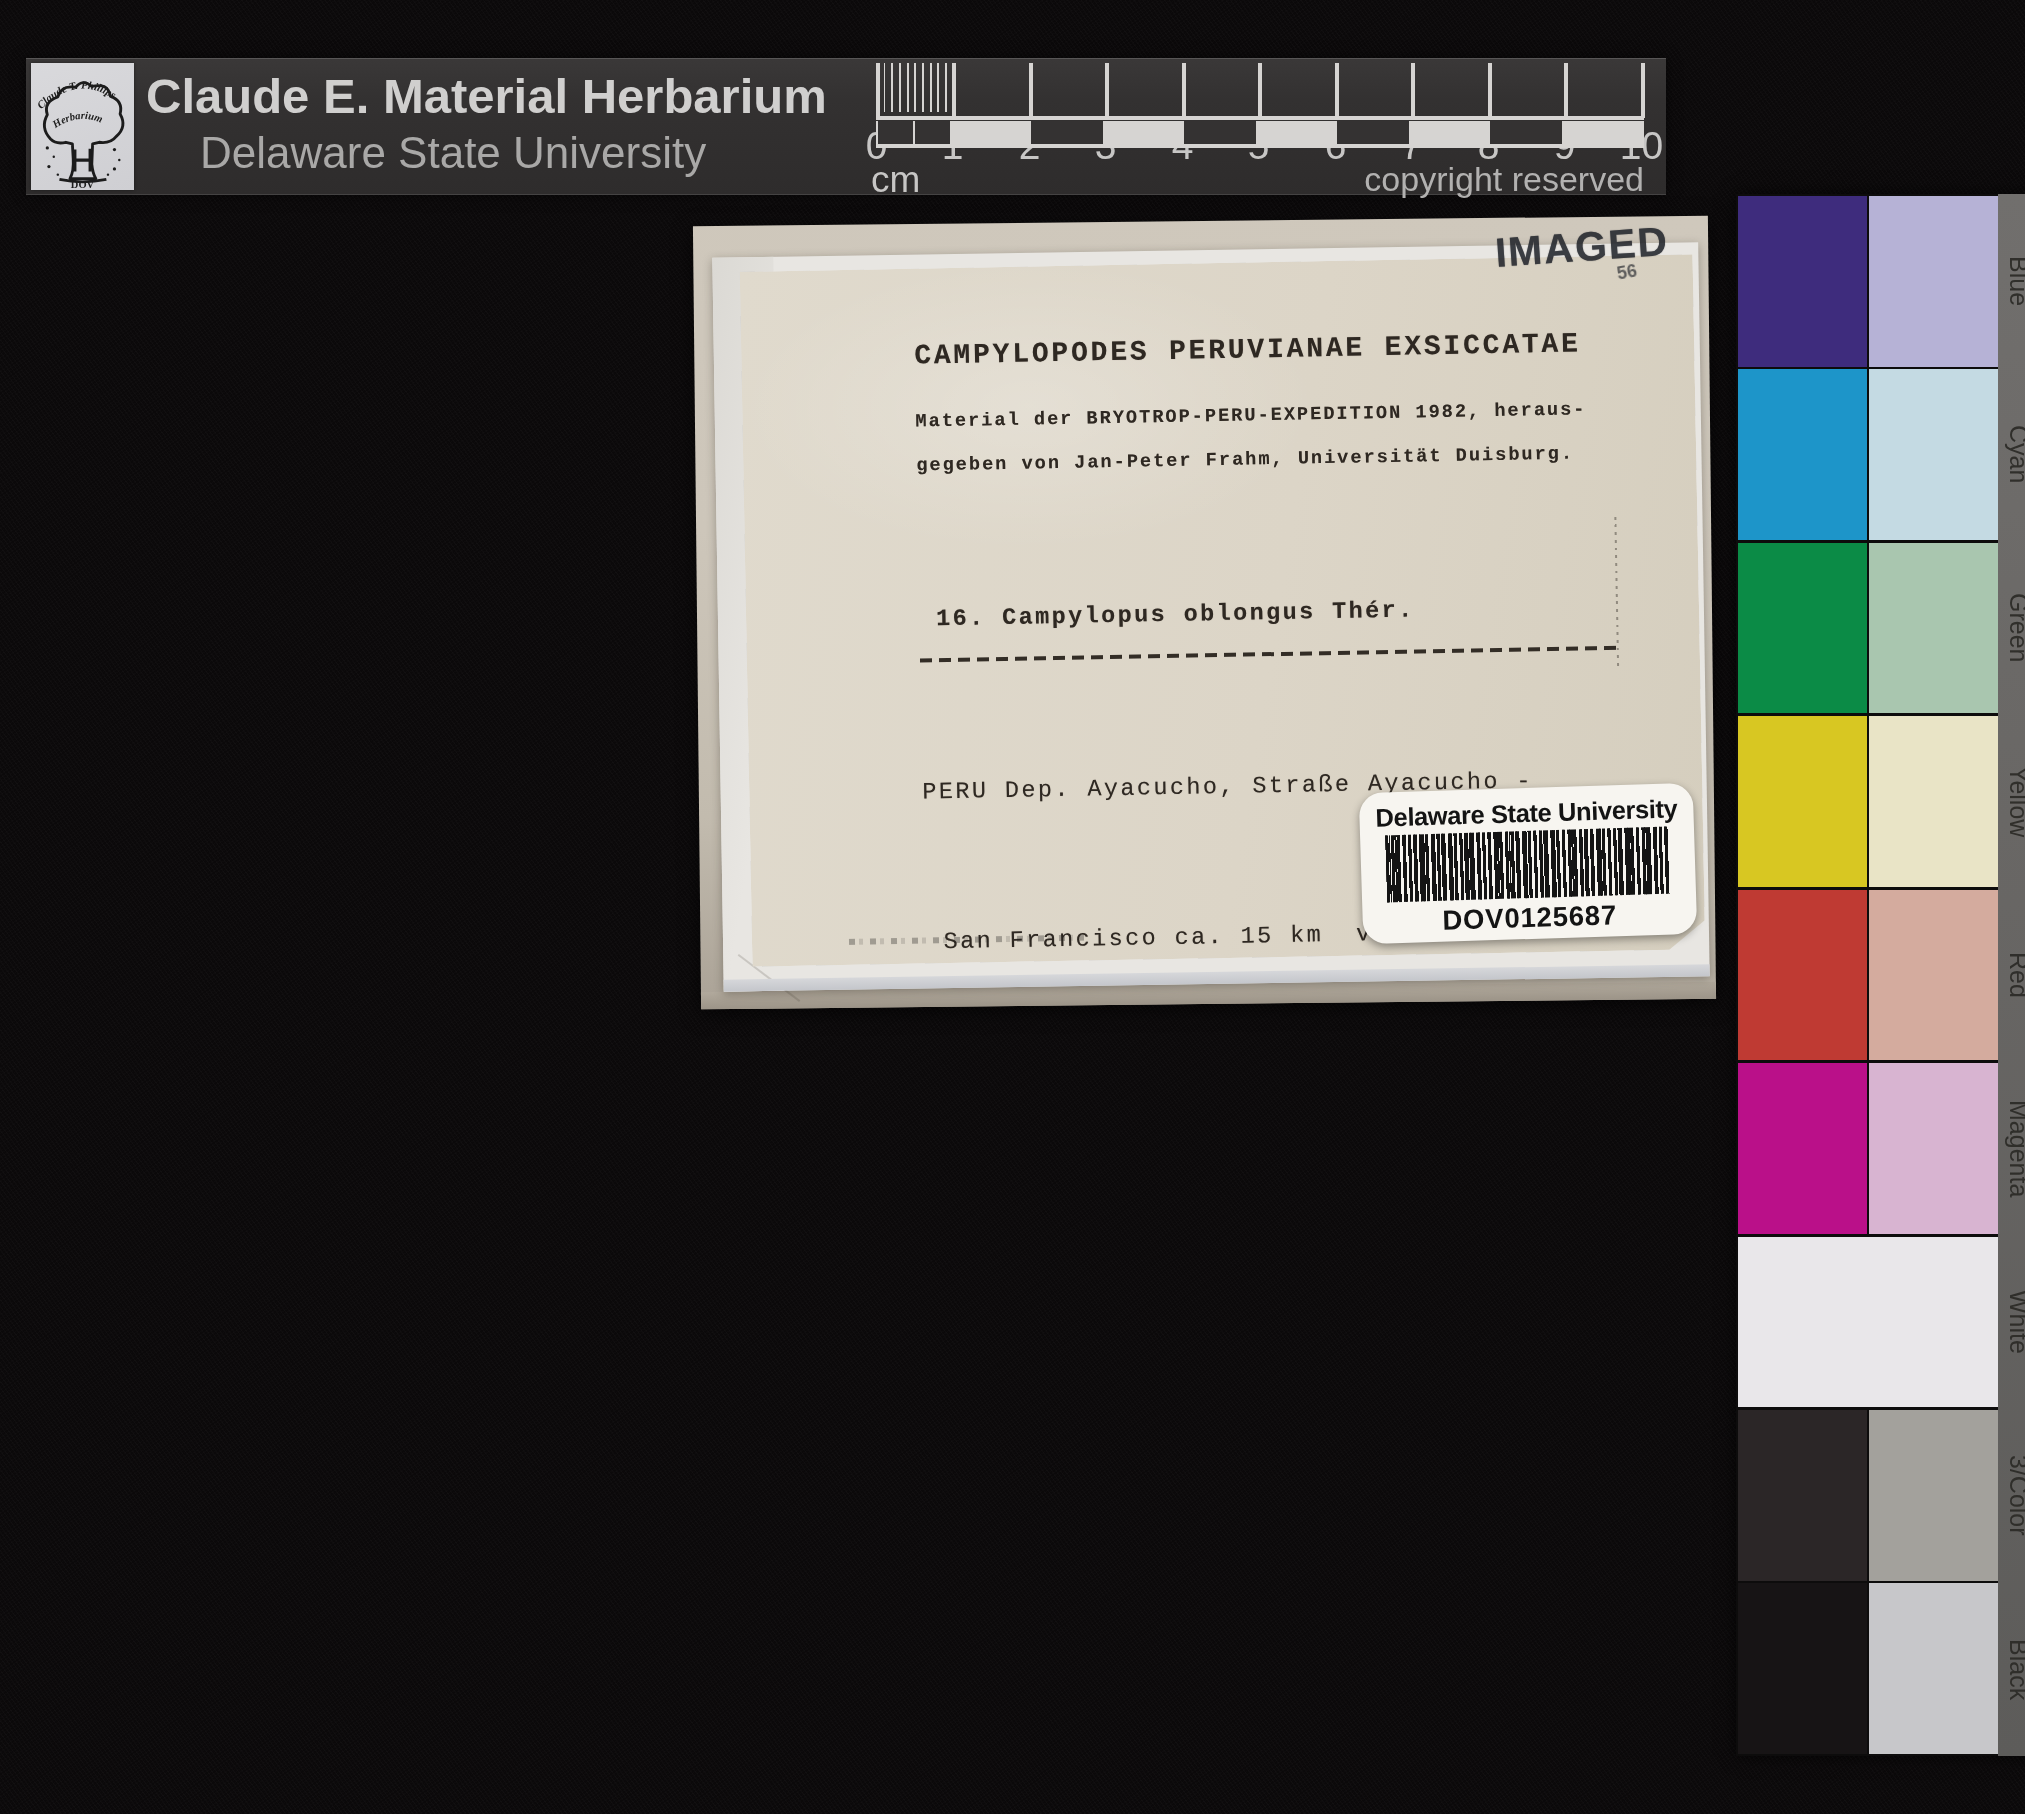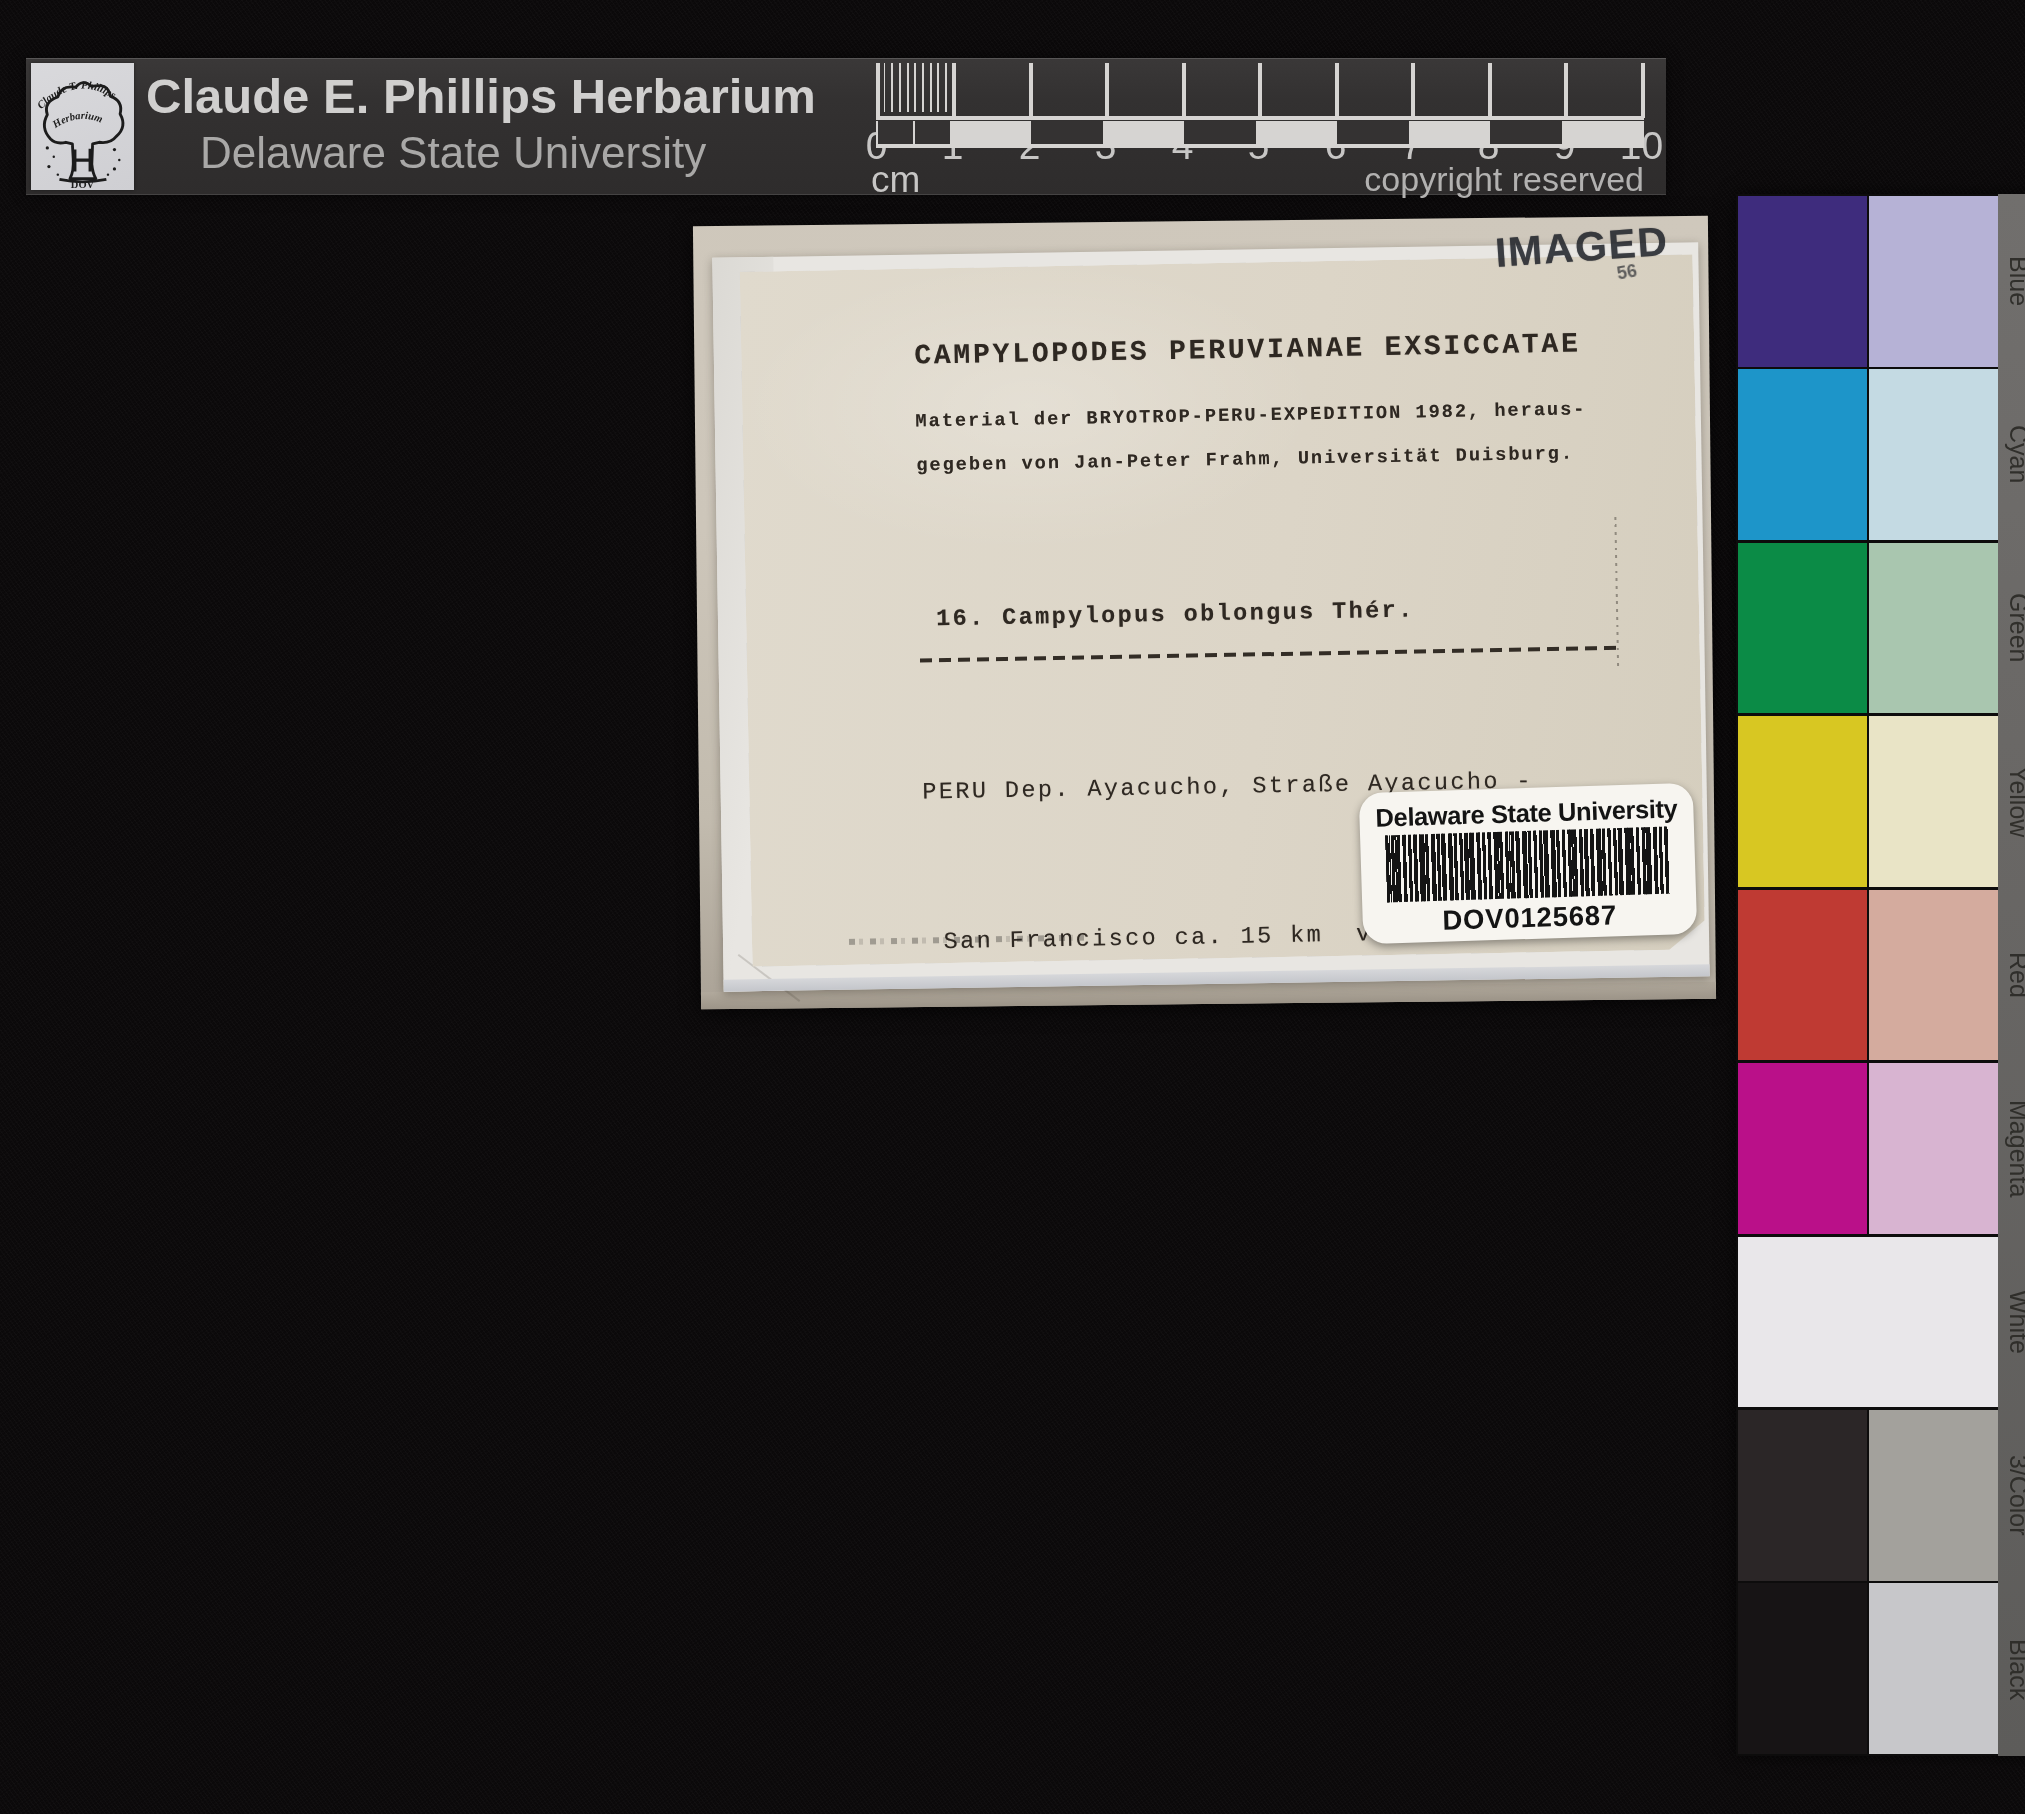--- a/index.html
+++ b/index.html
@@ -170,21 +170,21 @@
           <circle cx="206" cy="262" r="4"></circle>
         <circle cx="66" cy="276" r="3"></circle>
           <circle cx="190" cy="276" r="3"></circle>
       </g>
       <text font-size="26" font-style="italic" font-weight="700" fill="#1c1c1c" font-family="Liberation Serif, serif">
         <textPath href="#arcMid" startOffset="10">Herbarium</textPath>
       </text>
       <text x="127" y="310" font-size="26" font-weight="700" text-anchor="middle" fill="#1c1c1c" font-family="Liberation Serif, serif">DOV</text>
     </svg>
   </div>
-  <div class="abs hdr-title">Claude E. Phillips Herbarium</div>
+  <div class="abs hdr-title">Claude E. Material Herbarium</div>
   <div class="abs hdr-sub">Delaware State University</div>
   <div class="abs ruler" id="ruler">
     <div class="abs cm-label">cm</div>
     <div class="abs copyright">copyright reserved</div>
   <div class="tick" style="left: 0px; top: 0px; width: 3.6px; height: 55px;"></div>
       <div class="tick" style="left: 7.6px; top: 0px; width: 1.6px; height: 49px;"></div>
       <div class="tick" style="left: 15.3px; top: 0px; width: 1.6px; height: 49px;"></div>
       <div class="tick" style="left: 23px; top: 0px; width: 1.6px; height: 49px;"></div>
       <div class="tick" style="left: 31px; top: 0px; width: 1.6px; height: 49px;"></div>
       <div class="tick" style="left: 38px; top: 0px; width: 1.6px; height: 49px;"></div>

